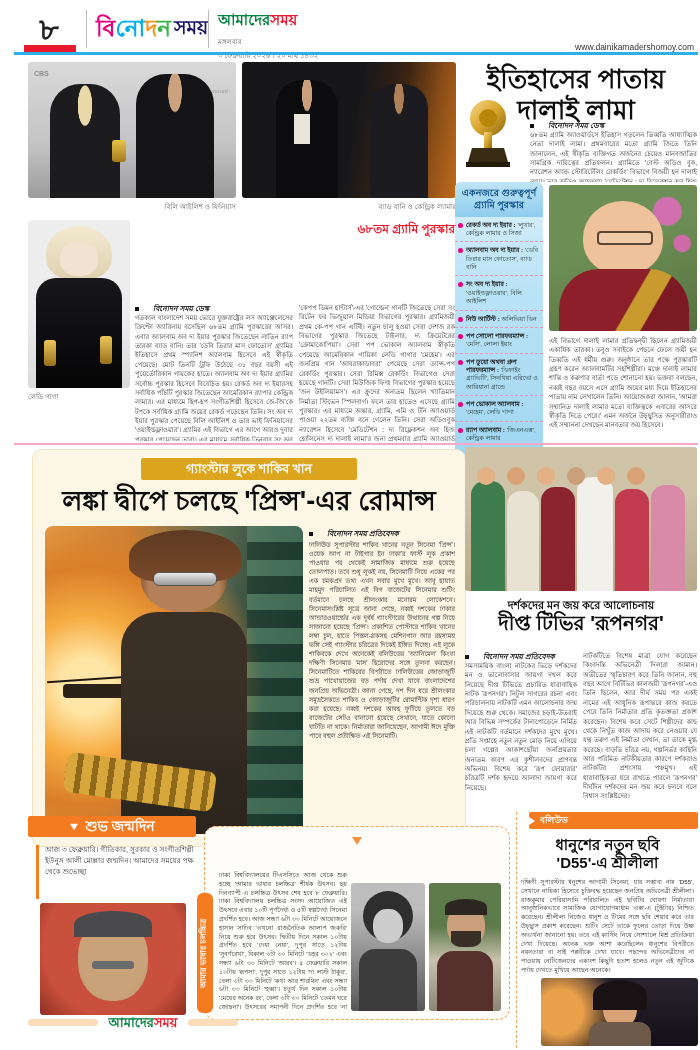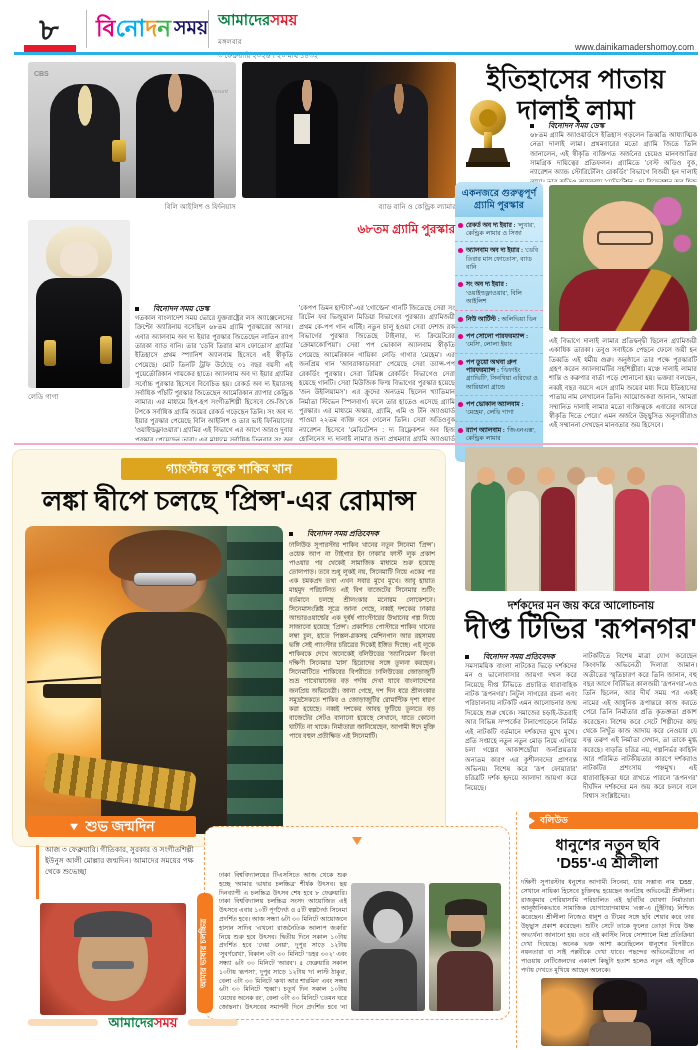--- a/index.html
+++ b/index.html
@@ -170,21 +170,21 @@
   <div class="abs kickred" style="left:135px;top:220px;width:320px;font-size:12px;">৬৮তম গ্র্যামি পুরস্কার</div>
   <div class="abs byline" style="left:135px;top:303px;">
     <span class="bdot"></span>
     <span>বিনোদন সময় ডেস্ক</span>
   </div>
   <div class="abs jtxt" style="left:135px;top:313px;width:158px;height:128px;">গতকাল বাংলাদেশ সময় ভোরে যুক্তরাষ্ট্রের লস অ্যাঞ্জেলেসের ক্রিপ্টো অ্যারিনায় বসেছিল ৬৮তম গ্র্যামি পুরস্কারের আসর। এবার অ্যালবাম অব দ্য ইয়ার পুরস্কার জিতেছেন লাতিন র‍্যাপ তারকা ব্যাড বানি। তার 'ডেবি তিরার মাস ফোতোস' গ্র্যামির ইতিহাসে প্রথম স্প্যানিশ অ্যালবাম হিসেবে এই স্বীকৃতি পেয়েছে। মোট তিনটি ট্রফি উঠেছে ৩১ বছর বয়সী এই পুয়ের্তোরিকান গায়কের হাতে। অ্যালবাম অব দ্য ইয়ার গ্র্যামির সর্বোচ্চ পুরস্কার হিসেবে বিবেচিত হয়। রেকর্ড অব দ্য ইয়ারসহ সর্বাধিক পাঁচটি পুরস্কার জিতেছেন আমেরিকান র‍্যাপার কেন্ড্রিক লামার। এর মাধ্যমে হিপ-হপ সংগীতশিল্পী হিসেবে জে-জি'কে টপকে সর্বাধিক গ্র্যামি জয়ের রেকর্ড গড়েছেন তিনি। সং অব দ্য ইয়ার পুরস্কার পেয়েছে বিলি আইলিশ ও তার ভাই ফিনিয়াসের 'ওয়াইল্ডফ্লাওয়ার'। গ্র্যামির এই বিভাগে এর আগে আরও দুবার পুরস্কার পেয়েছেন তারা। এর মাধ্যমে সর্বাধিক তিনবার সং অব দ্য ইয়ার পুরস্কারপ্রাপ্ত শিল্পী হিসেবে রেকর্ড গড়েছেন তারা। সেরা নিউ আর্টিস্ট হয়েছেন ব্রিটিশ গায়িকা অলিভিয়া ডিন।</div>
   <div class="abs jtxt" style="left:299px;top:303px;width:156px;height:138px;">'কেপপ ডিমন হান্টার্স'-এর 'গোল্ডেন' গানটি জিতেছে সেরা সং রিটেন ফর ভিজুয়াল মিডিয়া বিভাগের পুরস্কার। গ্র্যামিজয়ী প্রথম কে-পপ গান এটিই। নতুন চালু হওয়া সেরা দেশজ রক বিভাগের পুরস্কার জিতেছে টাইলার, দ্য ক্রিয়েটরের 'ক্রোমাকোপিয়া'। সেরা পপ ভোকাল অ্যালবাম স্বীকৃতি পেয়েছে আমেরিকান গায়িকা লেডি গাগার 'মেহেম'। এর জনপ্রিয় গান 'আবরাকাডাবরা' পেয়েছে সেরা ড্যান্স-পপ রেকর্ডিং পুরস্কার। সেরা রিমিক্স রেকর্ডিং বিভাগেও সেরা হয়েছে গানটি। সেরা মিউজিক ফিল্ম বিভাগের পুরস্কার হয়েছে 'জন উইলিয়ামস'। এর ক্রুদের অন্যতম ছিলেন খ্যাতিমান নির্মাতা স্টিভেন স্পিলবার্গ। ফলে তার হাতেও এসেছে গ্র্যামি পুরস্কার। এর মাধ্যমে অস্কার, গ্র্যামি, এমি ও টনি অ্যাওয়ার্ড পাওয়া ২২তম ব্যক্তি বনে গেলেন তিনি। সেরা অডিওবুক ন্যারেশন হিসেবে 'মেডিটেশন : দ্য রিফ্লেকশন অব হিজ হোলিনেস দ্য দালাই লামা'র জন্য প্রথমবার গ্র্যামি অ্যাওয়ার্ড জিতেছেন তিব্বতি বৌদ্ধদের আধ্যাত্মিক নেতা দালাই লামা। অস্কারে সর্বাধিক ১৫টি মনোনয়ন পেয়ে রেকর্ড গড়া 'সিনার্স' সেরা কম্পাইলেশন সাউন্ডট্র্যাক (ভিজুয়াল মিডিয়া) ও সেরা আবহসংগীতের অ্যালবাম (ভিজুয়াল মিডিয়া) বিভাগ দুটিতে গ্র্যামি জিতেছে।</div>
 
   <div class="abs" style="left:14px;top:443px;width:684px;height:2px;background:#f6a9c4;"></div>
 
-  <div class="abs featbox" style="left:12px;top:449px;width:432px;height:396px;">
+  <div class="abs featbox" style="left:32px;top:449px;width:432px;height:396px;">
     <div class="goldkick" style="position:absolute;left:108px;top:8px;width:216px;height:22px;">গ্যাংস্টার লুকে শাকিব খান</div>
     <div class="hl" style="position:absolute;left:0;top:36px;width:432px;font-size:27px;">লঙ্কা দ্বীপে চলছে 'প্রিন্স'-এর রোমান্স</div>
 
     <div class="photo" style="position:absolute;left:12px;top:76px;width:258px;height:308px;border-radius:8px;background:radial-gradient(circle at 16% 52%,#ffe6a6 0 10%,#f6ab41 26%,#d97f2a 44%,rgba(60,70,60,0) 66%),linear-gradient(100deg,#e8a04a 0%,#c97f35 28%,#5a6b52 55%,#2f4a3c 76%,#1e3a30 100%);">
       <div style="position:absolute;left:18px;top:158px;width:64px;height:14px;background:#2b2218;border-radius:4px;"></div>
       <div style="position:absolute;left:2px;top:152px;width:96px;height:2px;background:#221a10;transform:rotate(-4deg);"></div>
       <div style="position:absolute;left:96px;top:16px;width:86px;height:70px;background:radial-gradient(ellipse at 50% 64%,#b4805a 0 58%,#7a4a2a 78%,#5d3a22 100%);border-radius:46%;"></div>
       <div style="position:absolute;left:84px;top:4px;width:112px;height:52px;background:linear-gradient(180deg,#5d3a22,#7a4a2a);border-radius:50% 50% 30% 30%;"></div>
       <div style="position:absolute;left:108px;top:46px;width:62px;height:12px;background:linear-gradient(180deg,#e8e8e8,#9a9a9a);border-radius:6px;border:1px solid #555;"></div>
       <div style="position:absolute;left:76px;top:86px;width:126px;height:222px;background:linear-gradient(180deg,#3a3026 0 30%,#2a241c 100%);border-radius:36px 36px 0 0;"></div>
@@ -209,21 +209,21 @@
     <div style="position:absolute;left:12px;top:20px;width:208px;height:20px;display:flex;gap:12px;">
       <div style="width:18px;height:18px;border-radius:50%;background:#e3b184;"></div>
       <div style="width:18px;height:18px;border-radius:50%;background:#d9a276;"></div>
       <div style="width:18px;height:18px;border-radius:50%;background:#e3b184;"></div>
       <div style="width:18px;height:18px;border-radius:50%;background:#caa07c;"></div>
       <div style="width:18px;height:18px;border-radius:50%;background:#e3b184;"></div>
       <div style="width:18px;height:18px;border-radius:50%;background:#d9a276;"></div>
     </div>
   </div>
   <div class="abs hl" style="left:465px;top:599px;width:232px;font-size:11px;">দর্শকদের মন জয় করে আলোচনায়</div>
-  <div class="abs hl" style="left:465px;top:612px;width:232px;font-size:28px;">দীপ্ত টিভির 'রূপনগর'</div>
+  <div class="abs hl" style="left:465px;top:612px;width:232px;font-size:20px;">দীপ্ত টিভির 'রূপনগর'</div>
   <div class="abs byline" style="left:465px;top:651px;">
     <span class="bdot"></span>
     <span>বিনোদন সময় প্রতিবেদক</span>
   </div>
   <div class="abs jtxt" style="left:465px;top:661px;width:112px;height:182px;">সমসাময়িক বাংলা নাটকের ভিড়ে দর্শকদের মন ও ভালোবাসার জায়গা দখল করে নিয়েছে দীপ্ত টিভিতে প্রচারিত ধারাবাহিক নাটক 'রূপনগর'। নিটুল সাগরের রচনা এবং পরিচালনায় নাটকটি এমন আলোচনার জন্ম দিয়েছে শুরু থেকে। সমাজের চড়াই-উতরাই আর বিভিন্ন সম্পর্কের টানাপোড়েনে নির্মিত এই নাটকটি বর্তমানে দর্শকদের মুখে মুখে। প্রতি সপ্তাহে নতুন নতুন মোড় নিয়ে এগিয়ে চলা গল্পের আকাশছোঁয়া জনপ্রিয়তার অন্যতম কারণ এর কুশীলবদের প্রাণবন্ত অভিনয়। বিশেষ করে 'রূপ ফোয়ারার' চরিত্রটি দর্শক হৃদয়ে আলাদা জায়গা করে নিয়েছে।</div>
   <div class="abs jtxt" style="left:583px;top:651px;width:114px;height:192px;">নাটকটিতে বিশেষ মাত্রা যোগ করেছেন কিংবদন্তি অভিনেত্রী দিলারা জামান। অতীতের স্মৃতিচারণ করে তিনি জানান, বহু বছর আগে বিটিভির কালজয়ী 'রূপনগর'-এও তিনি ছিলেন, আর দীর্ঘ সময় পর একই নামের এই আধুনিক রূপান্তরে কাজ করতে পেরে তিনি নির্মাতার প্রতি কৃতজ্ঞতা প্রকাশ করেছেন। বিশেষ করে সেটে শিল্পীদের কাছ থেকে নিখুঁত কাজ আদায় করে নেওয়ার যে যত্ন তরুণ এই নির্মাতা দেখান, তা তাকে মুগ্ধ করেছে। বাড়তি চরিত্র নয়, গল্পনির্ভর কাহিনি আর পরিমিত নাটকীয়তার কারণে দর্শকরাও নাটকটির প্রশংসায় পঞ্চমুখ। এই ধারাবাহিকতা ধরে রাখতে পারলে 'রূপনগর' দীর্ঘদিন দর্শকদের মন জয় করে চলবে বলে বিশ্বাস সংশ্লিষ্টদের।</div>
 
   <div class="abs orange" style="left:28px;top:816px;width:168px;height:21px;border-radius:2px;display:flex;align-items:center;justify-content:center;gap:6px;">
     <span class="tri-down" style="border-top-color:#fff;transform:scale(0.8);"></span>
     <span style="color:#fff;font-weight:bold;font-size:14px;">শুভ জন্মদিন</span>

